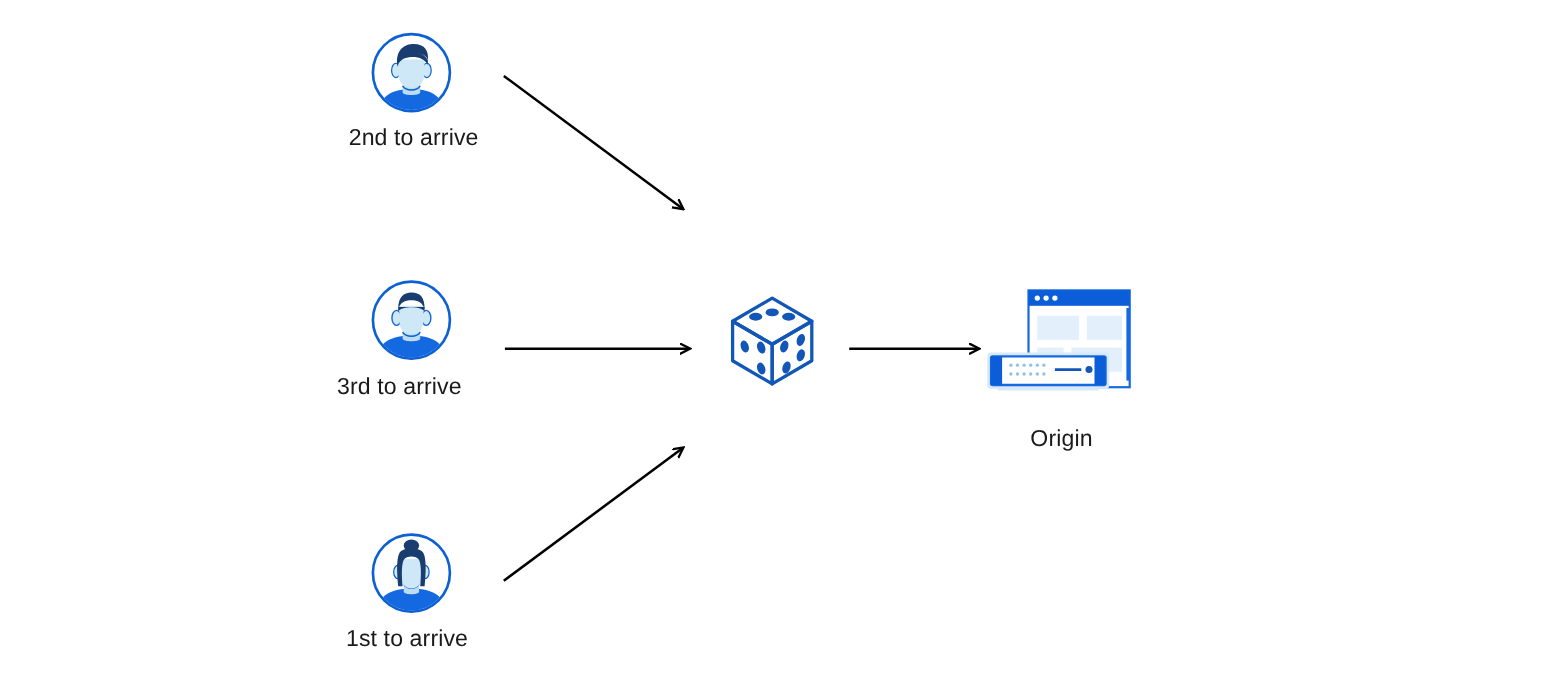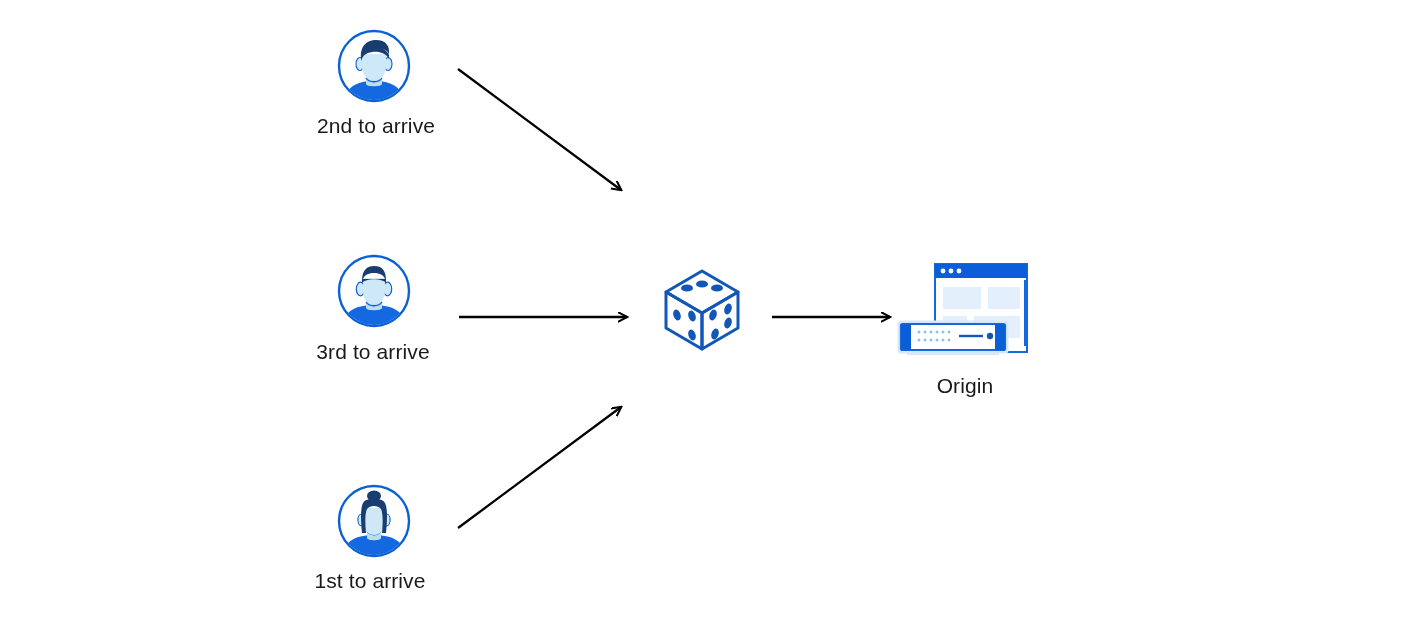--- a/index.html
+++ b/index.html
@@ -108,21 +108,21 @@
           <path d="M30,49 C33,54 43,54 46,49" fill="none" stroke="#0b61d4" stroke-width="1.3"></path>
           <ellipse cx="24.5" cy="36" rx="4.2" ry="6.8" fill="#cfe8f7" stroke="#0b61d4" stroke-width="1.2"></ellipse>
           <ellipse cx="51.5" cy="36" rx="4.2" ry="6.8" fill="#cfe8f7" stroke="#0b61d4" stroke-width="1.2"></ellipse>
           <path d="M27,25 L49,25 L49,38 C49,47 44,51 38,51 C32,51 27,47 27,38 Z" fill="#cfe8f7"></path>
 
           <path d="M26,28 C26,17 31,13 38,13 C46,13 50,17 50,28 C48,22 44,20 38,20 C32,20 28,22 26,28 Z" fill="#1a3d70"></path>
           <path d="M26,26 L50,26 L50,30 C46,25 30,25 26,30 Z" fill="#1a3d70"></path>
         </g>
       </svg>
     </div>
-    <div class="node-label" style="left:243px; top:340px;">3rd to arrive</div>
+    <div class="node-label" style="left:233px; top:340px;">3rd to arrive</div>
   </div>
 
   <div class="node">
     <div class="avatar-wrap" style="left:336px; top:483px;">
       <svg width="76" height="76" viewBox="0 0 76 76">
         <defs>
           <clipPath id="clipC">
               <circle cx="38" cy="38" r="34"></circle>
             </clipPath>
         </defs>
@@ -216,16 +216,16 @@
           <circle cx="50" cy="84" r="1.5"></circle>
             <circle cx="56" cy="84" r="1.5"></circle>
         </g>
 
         <line x1="66" y1="80" x2="90" y2="80" stroke="#1257b8" stroke-width="2.4"></line>
         <circle cx="97" cy="80" r="3.2" fill="#1257b8"></circle>
 
         <rect x="14" y="96" width="92" height="3" fill="#d7e9f8"></rect>
       </svg>
     </div>
-    <div class="node-label" style="left:835px; top:374px;">Origin</div>
+    <div class="node-label" style="left:835px; top:387px;">Origin</div>
   </div>
 
 </div>
 
 </body></html>

